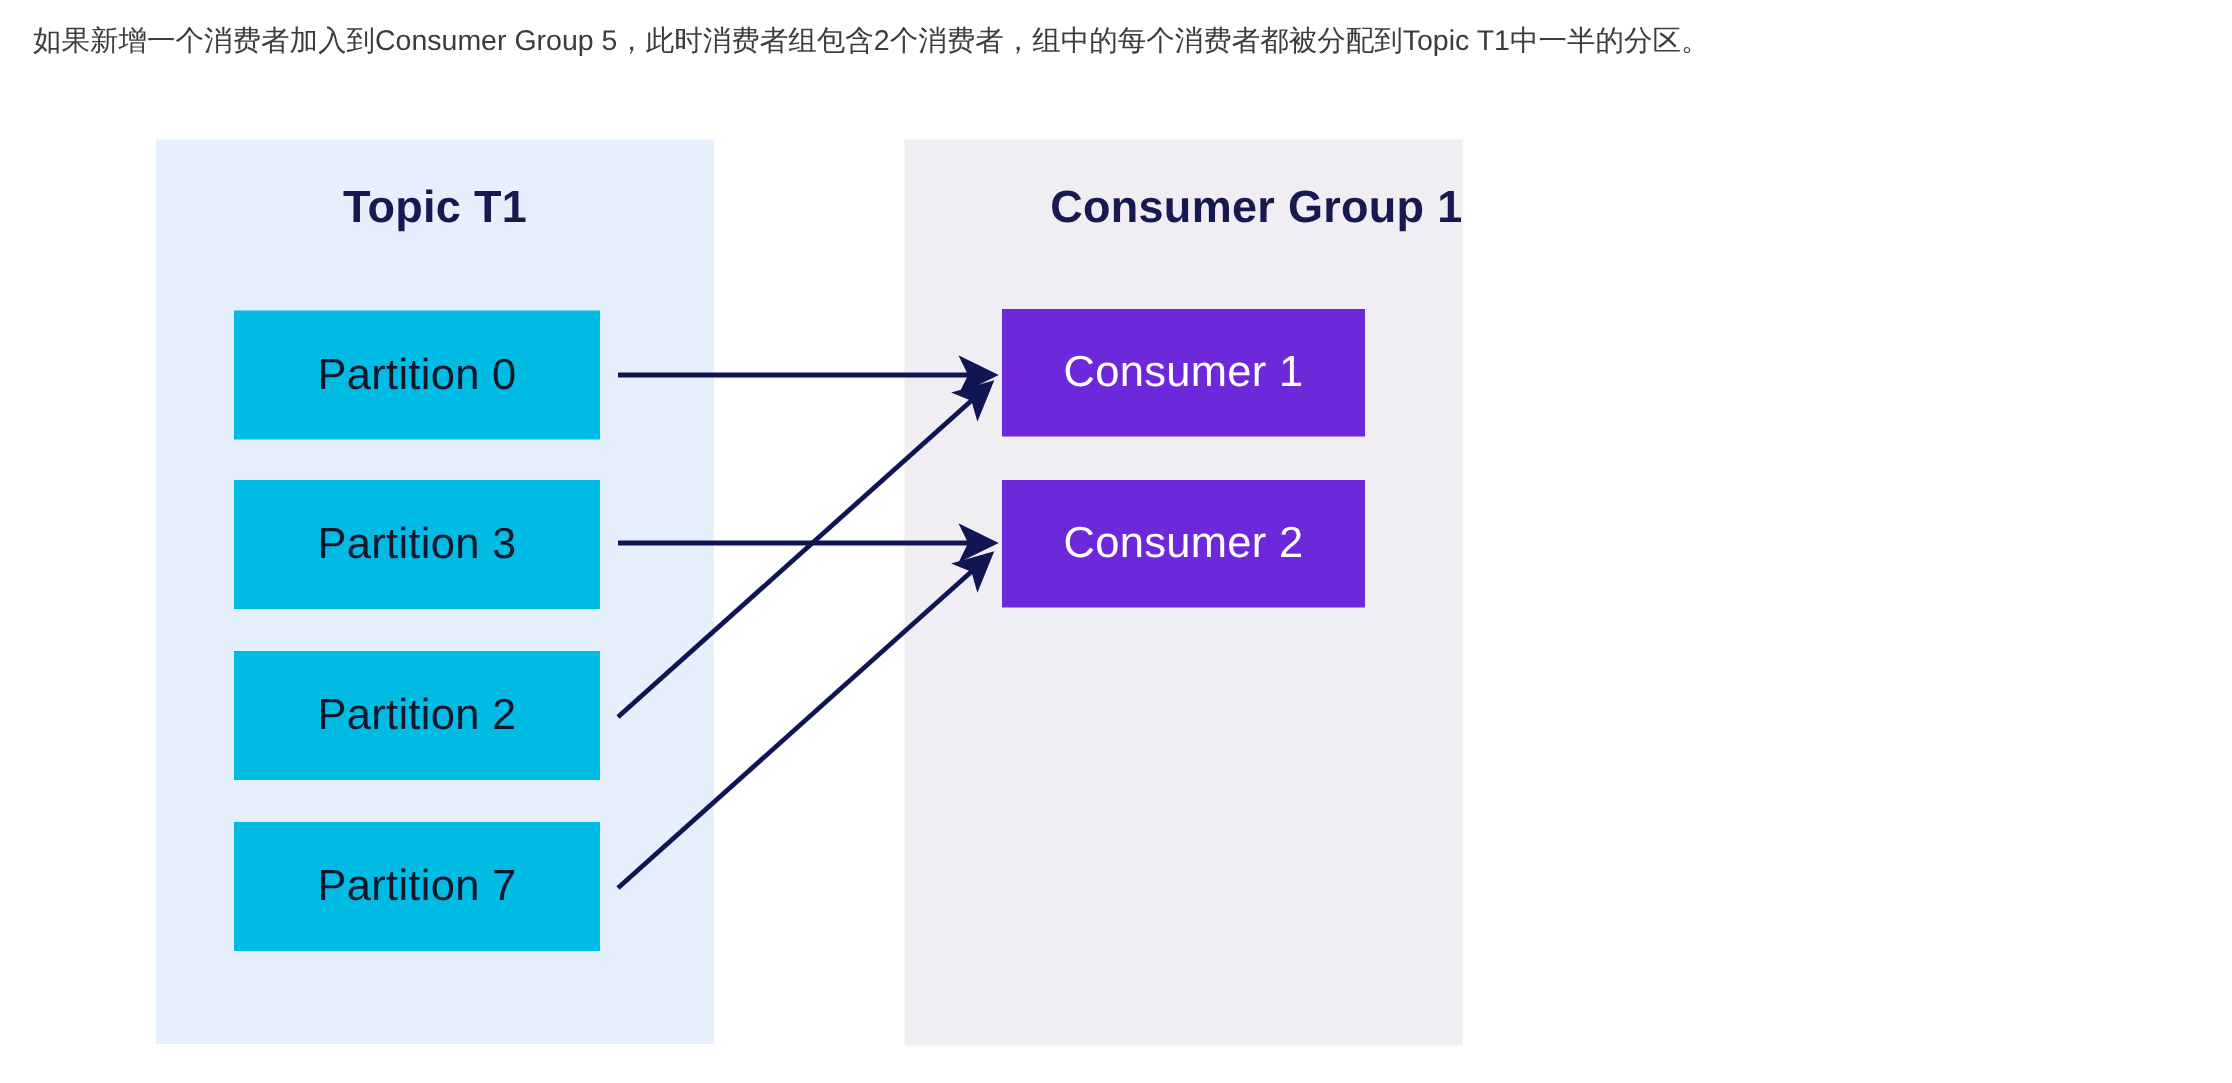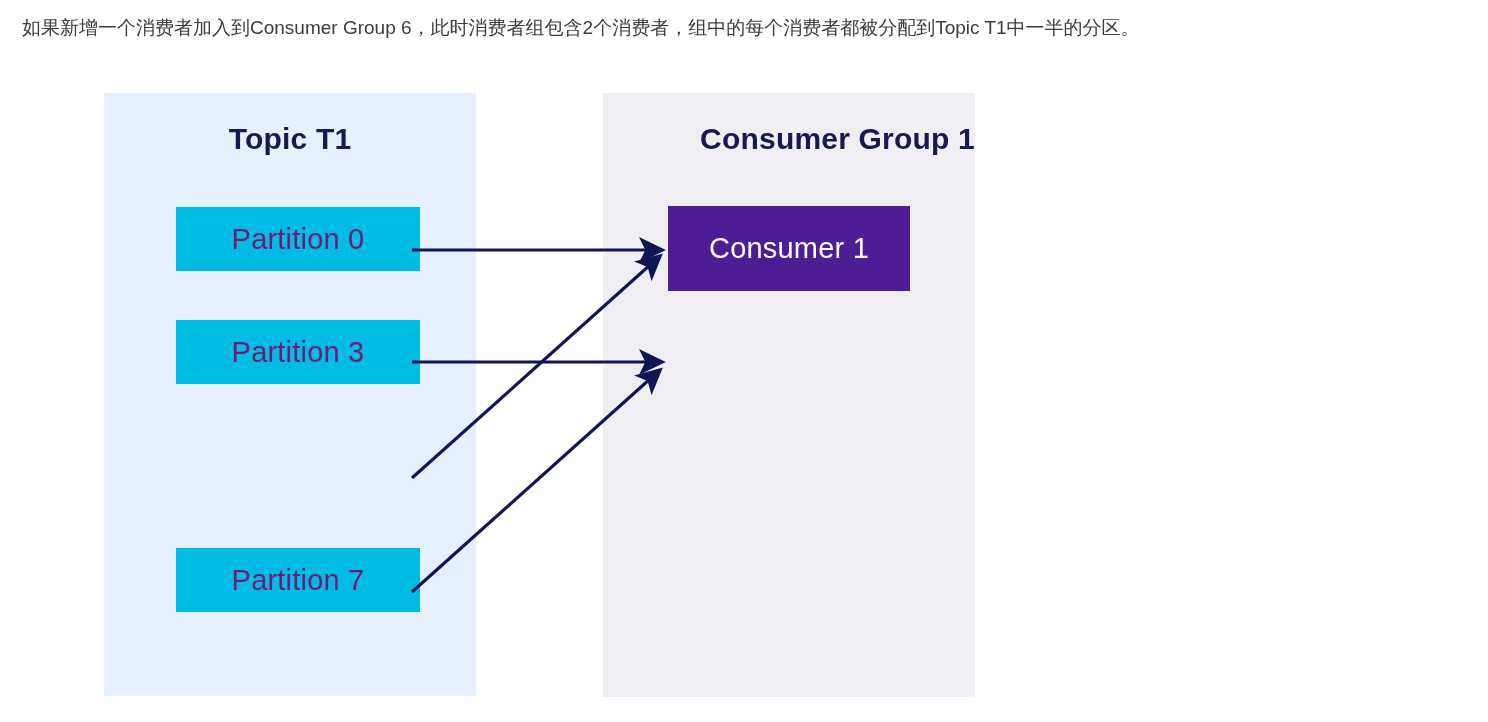--- a/index.html
+++ b/index.html
@@ -73,64 +73,66 @@
   .node-box {
     position: absolute;
     box-sizing: border-box;
     display: flex;
     align-items: center;
     justify-content: center;
     font-size: 29px;
     letter-spacing: 0.2px;
   }
   .partition-box {
-    left: 176px;
+    left: 156px;
     width: 244px;
-    height: 64px;
+    height: 86px;
     background: #00bce4;
-    color: #701a75;
+    color: #0f172a;
   }
   .consumer-box {
     left: 668px;
     width: 242px;
     height: 85px;
-    background: #4c1d95;
+    background: #6d28d9;
     color: #ffffff;
   }
 
   
   #arrow-layer {
     position: absolute;
     left: 0;
     top: 0;
     width: 1488px;
     height: 722px;
     pointer-events: none;
   }
 </style>
 </head>
 <body>
 
-<div id="caption">如果新增一个消费者加入到Consumer Group 6，此时消费者组包含2个消费者，组中的每个消费者都被分配到Topic T1中一半的分区。</div>
+<div id="caption">如果新增一个消费者加入到Consumer Group 5，此时消费者组包含2个消费者，组中的每个消费者都被分配到Topic T1中一半的分区。</div>
 
 <div id="diagram">
 
   <div class="panel" id="topic-panel">
     <div class="panel-title" id="topic-title">Topic T1</div>
   </div>
 
   <div class="panel" id="group-panel">
     <div class="panel-title" id="group-title">Consumer Group 1</div>
   </div>
 
   <div class="node-box partition-box" style="top:207px;">Partition 0</div>
   <div class="node-box partition-box" style="top:320px;">Partition 3</div>
+  <div class="node-box partition-box" style="top:434px;">Partition 2</div>
   <div class="node-box partition-box" style="top:548px;">Partition 7</div>
 
   <div class="node-box consumer-box" style="top:206px;">Consumer 1</div>
+  <div class="node-box consumer-box" style="top:320px;">Consumer 2</div>
 
   <svg id="arrow-layer" viewBox="0 0 1488 722" width="1488" height="722">
     <defs>
       <marker id="ah" markerWidth="9" markerHeight="9" refX="7.4" refY="4.5" orient="auto" markerUnits="strokeWidth">
         <path d="M0.2,0.4 L8.6,4.5 L0.2,8.6 L2.2,4.5 Z" fill="#101553"></path>
       </marker>
     </defs>
     <g stroke="#101553" stroke-width="3.2" fill="none" marker-end="url(#ah)">
       <line x1="412" y1="250" x2="662" y2="250"></line>
       <line x1="412" y1="362" x2="662" y2="362"></line>

